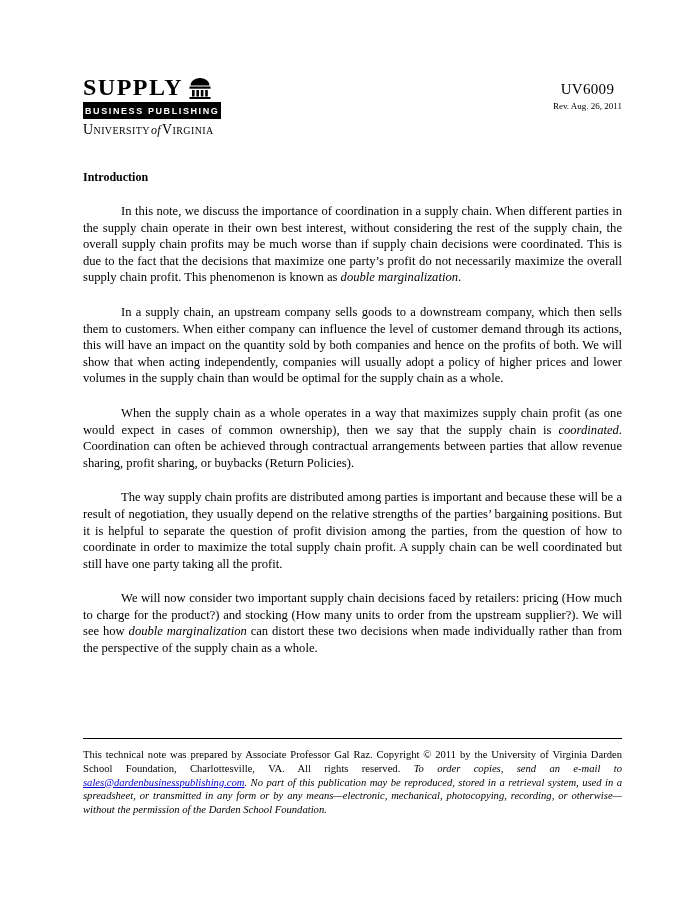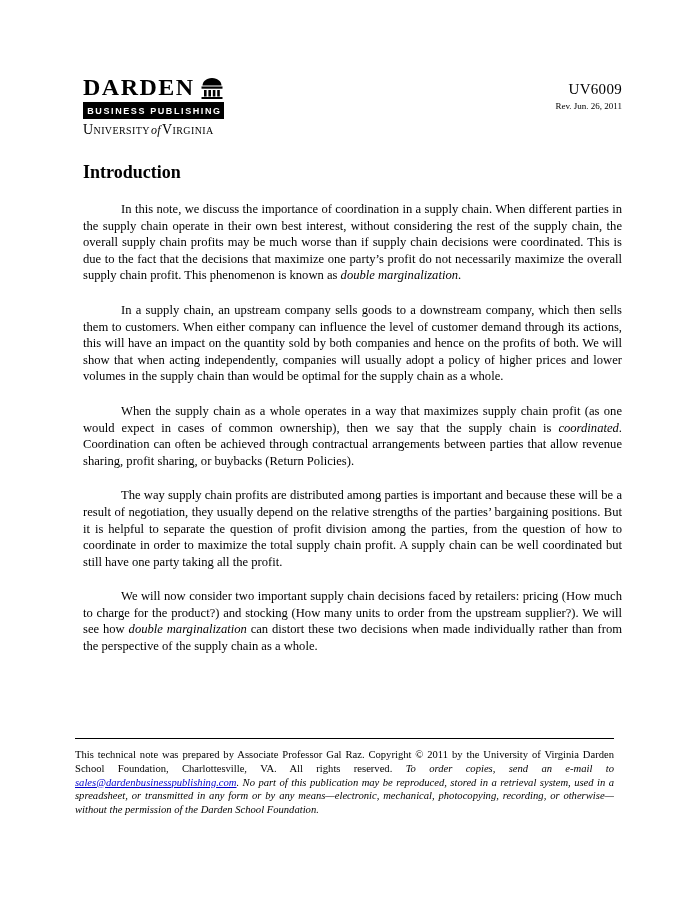--- a/index.html
+++ b/index.html
@@ -52,50 +52,50 @@
   .logo-univ {
     margin-top: 3px;
     font-family: "Liberation Serif", serif;
     font-size: 14px;
     letter-spacing: 0.4px;
     text-align: left;
     white-space: nowrap;
   }
   .univ-sc { font-variant: small-caps; }
   .univ-of { font-style: italic; font-size: 12px; padding: 0 1px; }
-  .doc-info { text-align: right; padding-top: 6px; }
+  .doc-info { text-align: center; padding-top: 6px; }
   .doc-number { font-size: 15px; letter-spacing: 0.3px; }
   .revision { font-size: 9px; margin-top: 3px; }
   
   .title {
     text-align: center;
     font-weight: bold;
     font-size: 13.6px;
     margin-top: 42px;
     letter-spacing: 0.2px;
   }
   .section-heading {
     font-weight: bold;
-    font-size: 18px;
-    margin-top: 24px;
+    font-size: 12px;
+    margin-top: 32px;
   }
   
   .document-body { margin-top: 4px; }
   .body-para {
     font-size: 12.6px;
     line-height: 16.6px;
     text-align: justify;
     text-indent: 38px;
     margin-top: 18px;
   }
   .italic { font-style: italic; }
   
   .footer {
     position: absolute;
-    left: 75px;
+    left: 83px;
     width: 539px;
     top: 738px;
   }
   .footer-divider {
     border: none;
     border-top: 1px solid #000;
     margin-bottom: 9px;
   }
   .footer-text {
     font-size: 10.6px;
@@ -111,40 +111,40 @@
 </style>
 </head>
 <body>
 
 <div class="page">
 
   <div class="header">
 
     <div class="logo">
       <div class="logo-top">
-        <span class="darden-text">DARDEN</span>
+        <span class="darden-text">SUPPLY</span>
         <span class="rotunda">
           <svg width="24" height="21" viewBox="0 0 24 21" aria-hidden="true">
             <path d="M12 0 C6 0 2.5 4 2.5 7.5 L21.5 7.5 C21.5 4 18 0 12 0 Z" fill="#000"></path>
             <rect x="1.5" y="8.5" width="21" height="2.2" fill="#000"></rect>
             <rect x="4" y="12" width="2.6" height="6.5" fill="#000"></rect>
             <rect x="8.4" y="12" width="2.6" height="6.5" fill="#000"></rect>
             <rect x="12.8" y="12" width="2.6" height="6.5" fill="#000"></rect>
             <rect x="17.2" y="12" width="2.6" height="6.5" fill="#000"></rect>
             <rect x="1.5" y="19" width="21" height="2" fill="#000"></rect>
           </svg>
         </span>
       </div>
       <div class="logo-bar">BUSINESS PUBLISHING</div>
       <div class="logo-univ"><span class="univ-sc">University</span><span class="univ-of">of</span><span class="univ-sc">Virginia</span></div>
     </div>
 
     <div class="doc-info">
       <div class="doc-number">UV6009</div>
-      <div class="revision">Rev. Jun. 26, 2011</div>
+      <div class="revision">Rev. Aug. 26, 2011</div>
     </div>
 
   </div>
 
 
   <h2 class="section-heading">Introduction</h2>
 
   <div class="document-body" id="document-body">
       <p class="body-para"><span>In this note, we discuss the importance of coordination in a supply chain. When different parties in the supply chain operate in their own best interest, without considering the rest of the supply chain, the overall supply chain profits may be much worse than if supply chain decisions were coordinated. This is due to the fact that the decisions that maximize one party’s profit do not necessarily maximize the overall supply chain profit. This phenomenon is known as </span><span class="italic">double marginalization</span><span>.</span></p>
       <p class="body-para"><span>In a supply chain, an upstream company sells goods to a downstream company, which then sells them to customers. When either company can influence the level of customer demand through its actions, this will have an impact on the quantity sold by both companies and hence on the profits of both. We will show that when acting independently, companies will usually adopt a policy of higher prices and lower volumes in the supply chain than would be optimal for the supply chain as a whole.</span></p>

